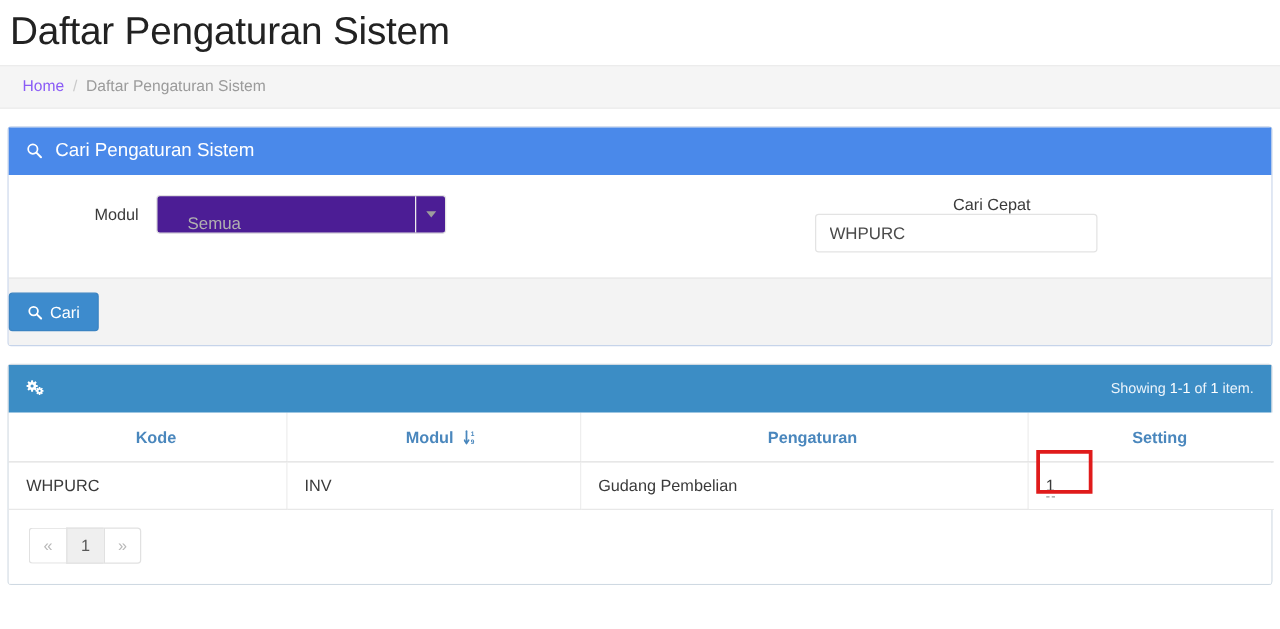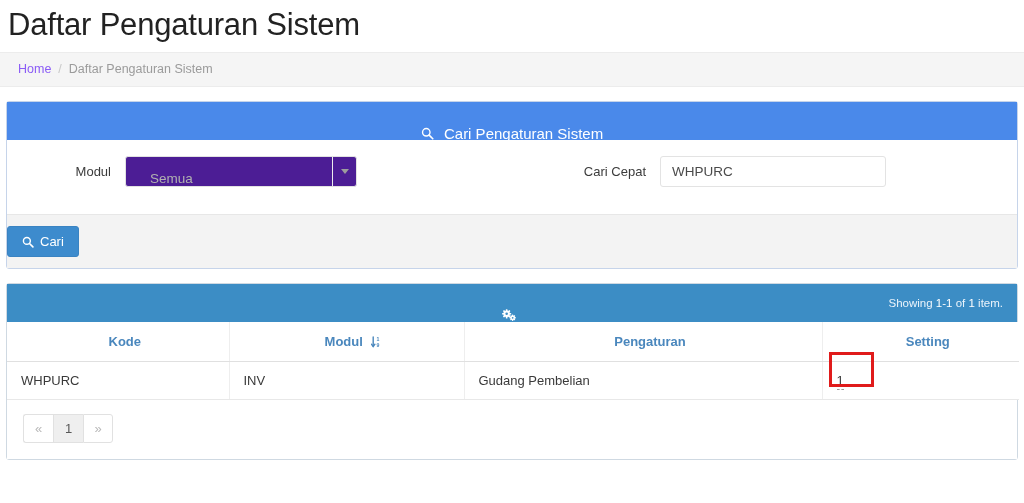--- a/index.html
+++ b/index.html
@@ -51,26 +51,25 @@
     margin:14px 6px 0 6px;
     border:1px solid #cfd9e2;
     border-radius:3px;
     background:#ffffff;
     box-sizing:border-box;
   }
   .panel-search{border-color:#c6d4ea;}
   .panel-head{
     height:38px;
     line-height:38px;
-    padding:12px 14px;
+    padding:0 14px;
     color:#ffffff;
     font-size:15px;
     position:relative;
     box-sizing:border-box;
-    text-align:center;
   }
   .panel-head.blue-bright{background:#4a89ea;}
   .panel-head.blue-muted{background:#3c8dc5;}
   .panel-head .ph-title{
     display:inline-block;
     vertical-align:middle;
   }
   .panel-head .ph-right{
     position:absolute;
     right:14px;
@@ -98,21 +97,21 @@
   }
   .form-row{
     display:flex;
     align-items:flex-start;
   }
   .form-group{
     display:flex;
     align-items:center;
   }
   .fg-modul{width:50%;}
-  .fg-cari{width:50%;}
+  .fg-cari{width:50%;flex-direction:column;}
   .ctrl-label{
     font-size:13px;
     color:#3b3b3b;
     text-align:right;
     padding-right:14px;
     box-sizing:border-box;
   }
   .fg-modul .ctrl-label{width:118px;}
   .fg-cari .ctrl-label{width:148px;}
 

